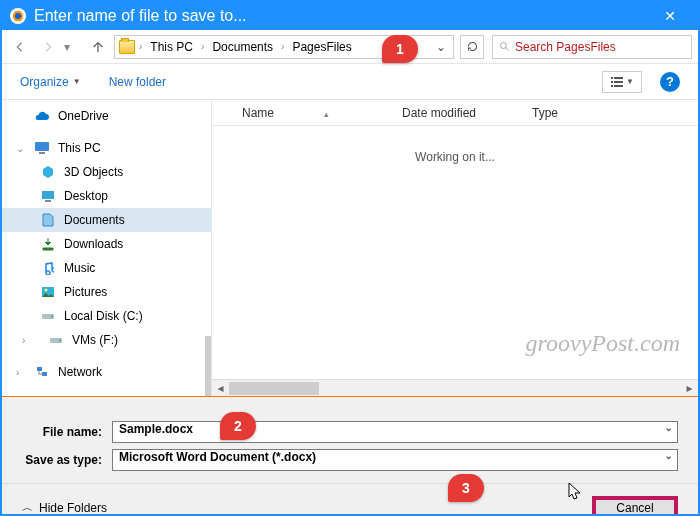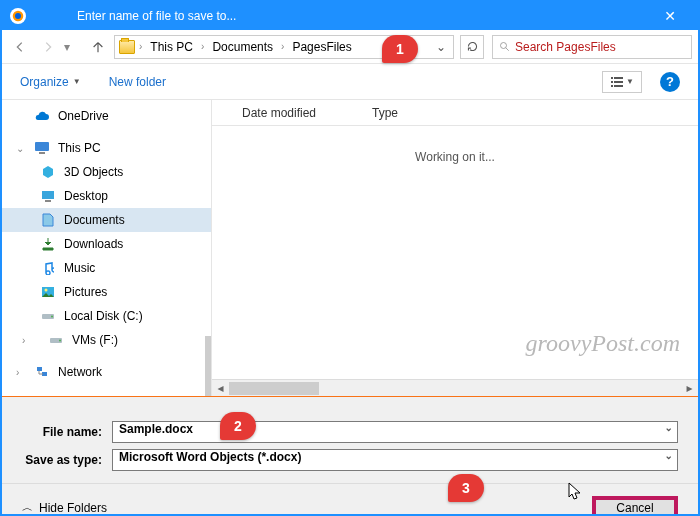--- a/index.html
+++ b/index.html
@@ -1,20 +1,20 @@
 <!DOCTYPE html>
 <html><head>
 <meta charset="utf-8">
 <style>
   * { box-sizing: border-box; margin: 0; padding: 0; font-family: "Segoe UI", Tahoma, sans-serif; font-size: 12px; }
   body { width: 700px; height: 516px; background: #f0f0f0; border: 2px solid #1e90ff; position: relative; overflow: hidden; }
   .titlebar { height: 28px; background: #1e90ff; color: #fff; display: flex; align-items: center; padding: 0 8px; }
   .titlebar .app-icon { width: 16px; height: 16px; border-radius: 50%; background: #fff; display: flex; align-items: center; justify-content: center; margin-right: 8px; }
   .titlebar .app-icon svg { width: 12px; height: 12px; }
-  .titlebar .title { flex: 1; font-size: 12px; margin-left: 43px; }
+  .titlebar .title { flex: 1; font-size: 16px; }
   .titlebar .close { width: 40px; text-align: center; cursor: pointer; font-size: 14px; }
   .navbar { height: 34px; background: #fff; border-bottom: 1px solid #e5e5e5; display: flex; align-items: center; padding: 0 6px; gap: 4px; }
   .nav-btn { width: 24px; height: 24px; display: flex; align-items: center; justify-content: center; color: #555; cursor: pointer; }
   .nav-btn.disabled { color: #bbb; }
   .history-chevron { width: 14px; color: #888; }
   .up-btn { margin-left: 4px; }
   .addressbar { flex: 1; height: 24px; border: 1px solid #ccc; display: flex; align-items: center; padding: 0 4px; gap: 4px; }
   .folder-ico { width: 16px; height: 14px; background: linear-gradient(#ffe9a6,#f5c63d); border: 1px solid #d9a400; border-radius: 1px; position: relative; }
   .folder-ico::before { content:""; position:absolute; top:-3px; left:1px; width:6px; height:3px; background:#f5c63d; border:1px solid #d9a400; border-bottom:none; border-radius:1px 1px 0 0;}
   .crumb { color: #000; padding: 2px 4px; cursor: pointer; }
@@ -242,20 +242,21 @@
             <path d="M4 5v3h4" stroke="#888" fill="none"></path>
           </svg>
         </span>
         <span class="lbl">Network</span>
       </div>
     <div class="sidebar-resize"></div>
   </div>
 
   <div class="content">
     <div class="col-headers">
+      <div class="col" style="width:160px"><span>Name</span><span class="sort">▴</span></div>
       <div class="col" style="width:130px">Date modified</div>
       <div class="col">Type</div>
     </div>
     <div class="filelist">
       <span>Working on it...</span>
       <div class="watermark">groovyPost.com</div>
     </div>
     <div class="hscroll">
       <div class="arrow">◂</div>
       <div class="track">
@@ -270,21 +271,21 @@
   <div class="form-row">
     <label>File name:</label>
     <div class="combo">
       <span>Sample.docx</span>
       <span class="drop">⌄</span>
     </div>
   </div>
   <div class="form-row">
     <label>Save as type:</label>
     <div class="combo">
-      <span>Microsoft Word Objects (*.docx)</span>
+      <span>Microsoft Word Document (*.docx)</span>
       <span class="drop">⌄</span>
     </div>
   </div>
 </div>
 
 <div class="button-row">
   <div class="hide-folders">
     <span class="chev">︿</span>
     <span>Hide Folders</span>
   </div>

